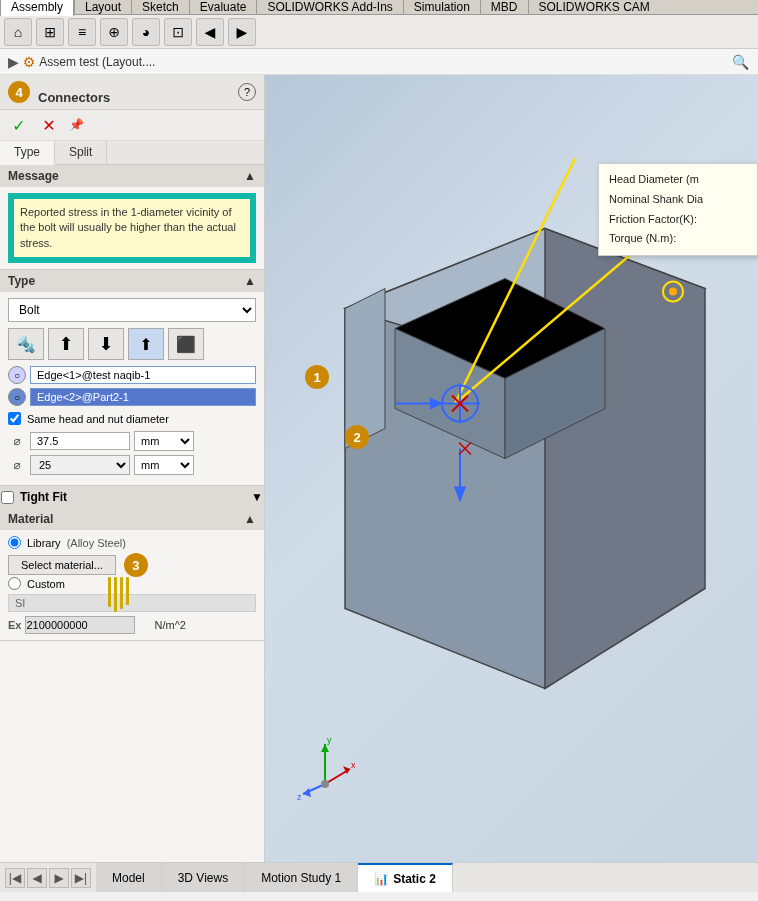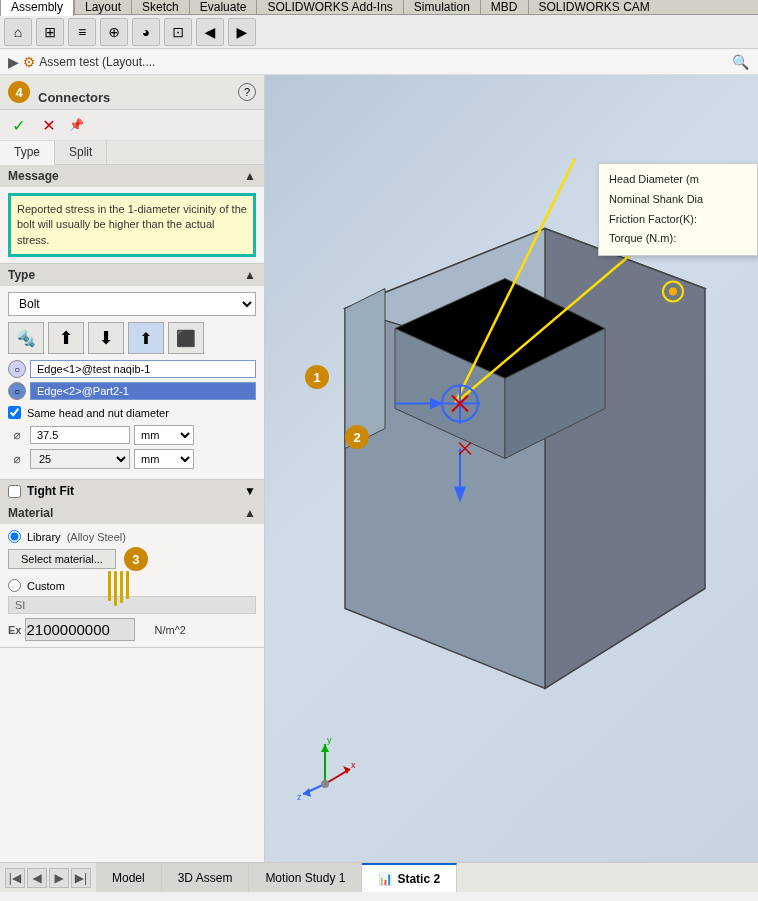--- a/index.html
+++ b/index.html
@@ -40,21 +40,21 @@
 
     
     .panel-content { flex: 1; overflow-y: auto; overflow-x: hidden; }
 
     
     .section { border-bottom: 1px solid #ccc; }
     .section-header { display: flex; align-items: center; justify-content: space-between; padding: 4px 8px; background: #dedad5; cursor: pointer; font-size: 12px; font-weight: bold; color: #333; }
     .section-body { padding: 6px 8px; }
 
     
-    .message-box { background: #fffacc; border: 3px solid #14b8a6; padding: 6px; font-size: 11px; line-height: 1.4; color: #333; }
+    .message-box { background: #fffacc; border: 6px solid #14b8a6; padding: 6px; font-size: 11px; line-height: 1.4; color: #333; }
 
     
     .type-dropdown { width: 100%; padding: 3px 6px; border: 1px solid #aaa; background: #fff; font-size: 12px; margin-bottom: 6px; }
     .type-icons { display: flex; gap: 4px; flex-wrap: wrap; }
     .type-icon-btn { width: 36px; height: 32px; border: 1px solid #aaa; background: #e8e6e2; display: flex; align-items: center; justify-content: center; cursor: pointer; font-size: 16px; }
 
     
     .edge-input-group { margin-top: 6px; }
     .edge-row { display: flex; align-items: center; gap: 4px; margin-bottom: 4px; }
     .edge-icon { width: 18px; height: 18px; border-radius: 50%; background: #d0d0ff; border: 1px solid #888; display: flex; align-items: center; justify-content: center; font-size: 10px; }
@@ -64,30 +64,30 @@
     
     .checkbox-row { display: flex; align-items: center; gap: 6px; margin: 6px 0; font-size: 11px; }
 
     
     .value-row { display: flex; align-items: center; gap: 4px; margin-bottom: 4px; }
     .value-icon { width: 18px; height: 18px; display: flex; align-items: center; justify-content: center; font-size: 12px; color: #555; }
     .value-input { width: 100px; padding: 2px 6px; border: 1px solid #aaa; background: #fff; font-size: 11px; }
     .unit-select { padding: 2px 2px; border: 1px solid #aaa; background: #fff; font-size: 11px; width: 60px; }
 
     
-    .tight-fit-row { display: flex; align-items: flex-end; justify-content: space-between; padding: 4px 8px; background: #dedad5; cursor: pointer; }
+    .tight-fit-row { display: flex; align-items: flex-end; justify-content: space-between; padding: 4px 1px; background: #dedad5; cursor: pointer; }
     .tight-fit-left { display: flex; align-items: center; gap: 6px; font-size: 12px; font-weight: bold; }
 
     
     .radio-row { display: flex; align-items: center; gap: 6px; margin-bottom: 4px; font-size: 11px; }
     .material-btn { padding: 3px 12px; border: 1px solid #aaa; background: #e8e6e2; cursor: pointer; font-size: 11px; }
     .material-input { width: 100%; padding: 2px 6px; border: 1px solid #ccc; background: #e0e0e0; font-size: 11px; color: #666; margin-bottom: 4px; }
     .ex-row { display: flex; align-items: center; gap: 4px; font-size: 11px; }
     .ex-label { font-size: 11px; font-weight: bold; color: #555; }
-    .ex-input { width: 110px; padding: 2px 0; border: 1px solid #aaa; background: #e0e0e0; font-size: 15px; }
+    .ex-input { width: 110px; padding: 2px 0; border: 1px solid #aaa; background: #e0e0e0; font-size: 11px; }
     .ex-unit { font-size: 11px; color: #333; margin-left: 2px; padding-left: 13px; }
 
     
     .view-area { flex: 1; background: linear-gradient(135deg, #b8c8d8 0%, #d0dce8 40%, #c8d4e0 100%); position: relative; overflow: hidden; }
 
     
     .tooltip-popup { position: absolute; top: 88px; right: 0; background: #fffef0; border: 1px solid #ccc; padding: 6px 10px; font-size: 11px; line-height: 1.8; color: #222; min-width: 160px; box-shadow: 2px 2px 6px rgba(0,0,0,0.2); }
 
     
     .status-bar { height: 30px; background: #e8e6e3; border-top: 1px solid #ccc; display: flex; align-items: center; }
@@ -253,21 +253,21 @@
         <div class="section-header">
           <span>Material</span>
           <span>▲</span>
         </div>
         <div class="section-body">
           <div class="radio-row">
             <input type="radio" name="mattype" checked="" style="">
             <span>Library</span>
             <span style="color:#555;">(Alloy Steel)</span>
           </div>
-          <div style="display:flex; align-items:center; gap:8px; margin-bottom:8px; position:relative;">
+          <div style="display:flex; align-items:center; gap:8px; position:relative;">
             <button class="material-btn">Select material...</button>
             <div style="width:24px; height:24px; border-radius:50%; background:#cc8800; color:#fff; font-size:13px; font-weight:bold; display:flex; align-items:center; justify-content:center;">3</div>
             <div style="position:absolute; left:100px; top:24px; display:flex; gap:3px;">
               <div style="width:3px; height:30px; background:#ccaa00; border-radius:1px;"></div>
               <div style="width:3px; height:35px; background:#ccaa00; border-radius:1px;"></div>
               <div style="width:3px; height:32px; background:#ccaa00; border-radius:1px;"></div>
               <div style="width:3px; height:28px; background:#ccaa00; border-radius:1px;"></div>
             </div>
           </div>
           <div class="radio-row">
@@ -363,20 +363,20 @@
 
 <div class="status-bar">
   <div class="nav-btns">
     <div class="nav-btn">|◀</div>
     <div class="nav-btn">◀</div>
     <div class="nav-btn">▶</div>
     <div class="nav-btn">▶|</div>
   </div>
   <div class="tab-strip">
     <div class="bottom-tab">Model</div>
-    <div class="bottom-tab">3D Assem</div>
+    <div class="bottom-tab">3D Views</div>
     <div class="bottom-tab">Motion Study 1</div>
     <div class="bottom-tab active">
       <span style="font-size:12px; margin-right:4px;">📊</span>
       <span>Static 2</span>
     </div>
   </div>
 </div>
 
 </body></html>

